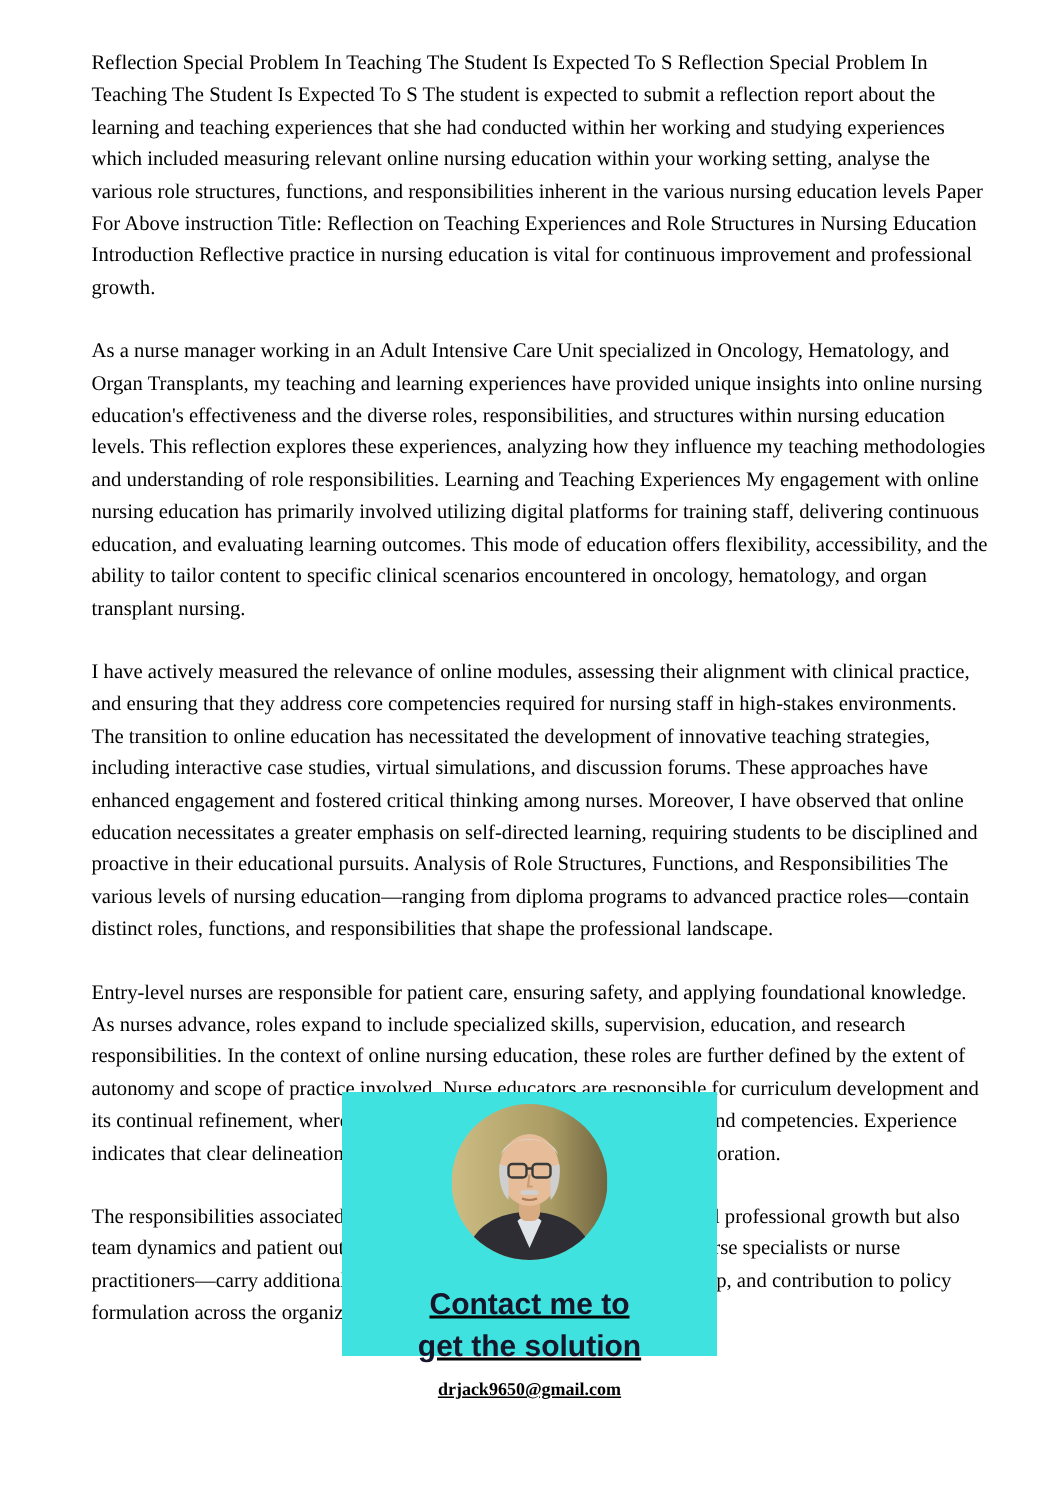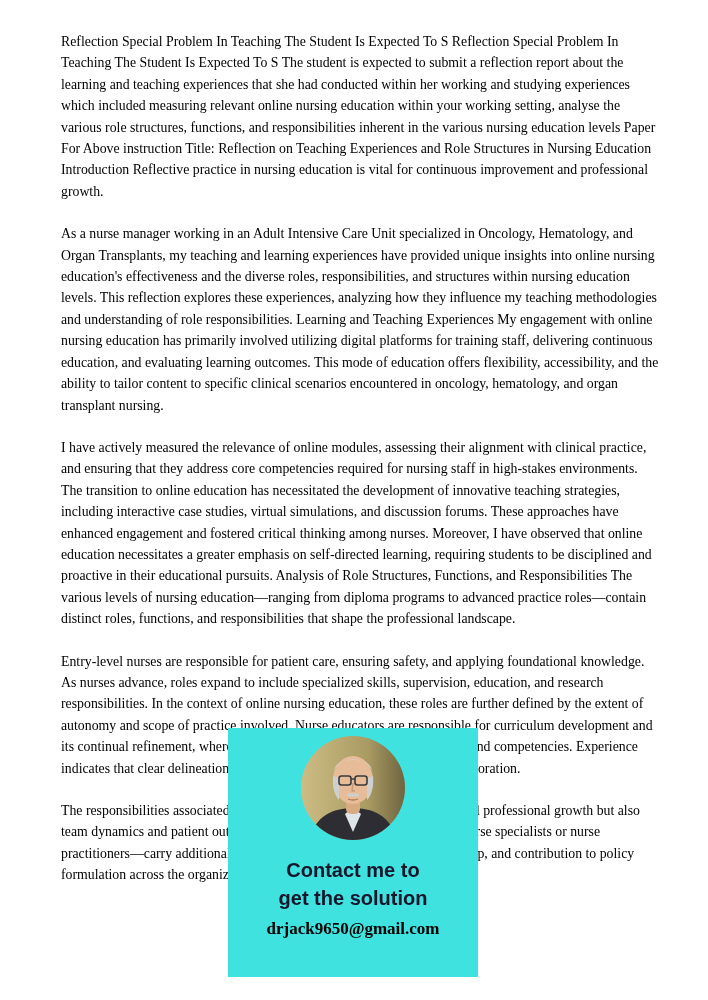--- a/index.html
+++ b/index.html
@@ -21,25 +21,26 @@
     font-size: 13.8px;
     line-height: 21.4px;
     text-align: left;
   }
   .content p { margin: 0 0 21px 14px; }
   .contact-card {
     position: absolute;
     left: 228px;
     top: 728px;
     width: 250px;
-    height: 249px;
+    height: 176px;
     background: var(--accent, #3fe2df);
     display: flex;
     flex-direction: column;
     align-items: center;
+    text-decoration: underline;
   }
   .avatar-wrap {
     width: 104px;
     height: 104px;
     border-radius: 50%;
     overflow: hidden;
     margin-top: 8px;
     flex: 0 0 auto;
   }
   .avatar-wrap svg { display: block; }
@@ -50,21 +51,21 @@
     font-size: 20px;
     line-height: 28px;
     color: #15152b;
     text-align: center;
     white-space: pre-line;
   }
   .email {
     margin-top: 7px;
     font-family: "Liberation Serif", serif;
     font-weight: bold;
-    font-size: 17px;
+    font-size: 12px;
     color: #000000;
     text-align: right;
   }
 </style>
 </head>
 <body>
 
 <div class="page">
 
   <div class="content">

